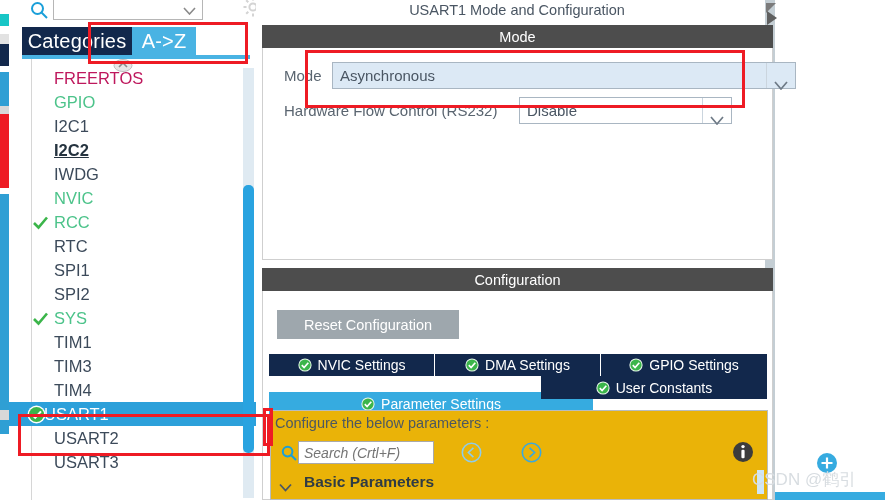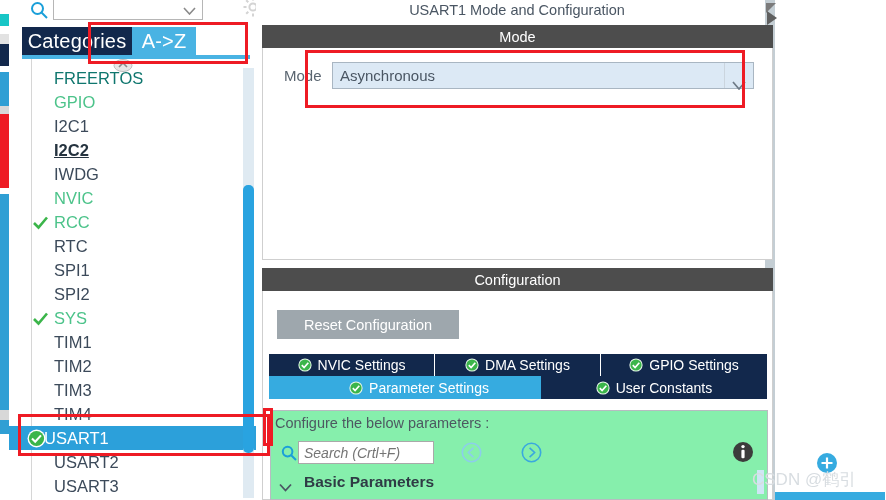--- a/index.html
+++ b/index.html
@@ -169,21 +169,21 @@
   .ctab {
     position:absolute; height:22px; background:#12284c; color:#ffffff;
     display:flex; align-items:center; justify-content:center; gap:6px;
     font-size:14px; box-sizing:border-box; border-right:1px solid #ffffff;
   }
   .ctab.active { background:#36abe0; }
   .ok-badge { width:14px; height:14px; flex:0 0 14px; }
 
   .param-box {
     position:absolute; left:7px; top:119px; width:498px; height:90px;
-    border:1px solid #b7bcc1; box-sizing:border-box; background:#86efac;
+    border:1px solid #b7bcc1; box-sizing:border-box; background:#eab308;
   }
   .param-caption {
     position:absolute; left:4px; top:4px; font-size:14.5px; color:#4d5861;
   }
   .param-search-icon { position:absolute; left:10px; top:34px; width:16px; height:16px; color:#1a9fd9; }
   .param-search {
     position:absolute; left:27px; top:30px; width:136px; height:23px;
     border:1px solid #a9a9a9; box-sizing:border-box; background:#ffffff;
     font-size:14px; color:#9a9a9a; font-style:italic;
     font-family:"Liberation Sans", sans-serif; padding-left:5px;
@@ -270,21 +270,21 @@
     <div class="list-panel"></div>
 
     <div class="collapse-handle">
       <svg viewBox="0 0 20 13" width="20" height="13">
         <ellipse cx="10" cy="6.5" rx="9" ry="6" fill="#e6e6e6" stroke="#bdbdbd" stroke-width="1"></ellipse>
         <polyline points="6,8 10,4 14,8" fill="none" stroke="#8a8a8a" stroke-width="1.6"></polyline>
       </svg>
     </div>
 
     <div class="list">
-      <div class="list-item" style="color:#0f766e;">FREERTOS</div>
+      <div class="list-item" style="color:#be185d;">FREERTOS</div>
       <div class="list-item green">GPIO</div>
       <div class="list-item">I2C1</div>
       <div class="list-item bold-under">I2C2</div>
       <div class="list-item">IWDG</div>
       <div class="list-item green">NVIC</div>
       <div class="list-item green">
         <span class="tick">
           <svg viewBox="0 0 17 17" width="17" height="17" fill="none" stroke="currentColor" stroke-width="2.6">
             <polyline points="2,9 6.5,13.5 15,3.5"></polyline>
           </svg>
@@ -296,21 +296,20 @@
       <div class="list-item">SPI2</div>
       <div class="list-item green">
         <span class="tick">
           <svg viewBox="0 0 17 17" width="17" height="17" fill="none" stroke="currentColor" stroke-width="2.6">
             <polyline points="2,9 6.5,13.5 15,3.5"></polyline>
           </svg>
         </span>
         <span>SYS</span>
       </div>
       <div class="list-item">TIM1</div>
-      <div class="list-item">TIM2</div>
       <div class="list-item">TIM3</div>
       <div class="list-item">TIM4</div>
       <div class="list-item selected">
         <span class="tick-circle">
           <svg viewBox="0 0 19 19" width="19" height="19">
             <circle cx="9.5" cy="9.5" r="9" fill="#ffffff"></circle>
             <circle cx="9.5" cy="9.5" r="7.6" fill="#3bb54a"></circle>
             <polyline points="5,9.6 8.2,12.8 14,6.4" fill="none" stroke="#ffffff" stroke-width="2.1"></polyline>
           </svg>
         </span>
@@ -340,31 +339,43 @@
       <svg viewBox="0 0 12 16" width="12" height="16">
           <polygon points="1,1 11,8 1,15" fill="#5f5f5f"></polygon>
         </svg>
     </div>
 
     <div class="section-header" id="mode-header">Mode</div>
 
     <div class="mode-body">
       <div class="form-row" style="left:21px; top:14px; width:470px;">
         <span class="form-label" style="left:0;">Mode</span>
-        <div class="combo highlight" style="left:48px; width:422px;">
+        <div class="combo highlight" style="left:48px; width:464px;">
           <span>Asynchronous</span>
           <span class="caret-sep"></span>
           <span class="caret">
             <svg viewBox="0 0 14 9" width="14" height="9" fill="none" stroke="currentColor" stroke-width="1.7">
               <polyline points="1,1 7,8 13,1"></polyline>
             </svg>
           </span>
         </div>
       </div>
 
+      <div class="form-row" style="left:21px; top:49px; width:470px;">
+        <span class="form-label" style="left:0;">Hardware Flow Control (RS232)</span>
+        <div class="combo" style="left:235px; width:213px;">
+          <span>Disable</span>
+          <span class="caret-sep"></span>
+          <span class="caret">
+            <svg viewBox="0 0 14 9" width="14" height="9" fill="none" stroke="currentColor" stroke-width="1.7">
+              <polyline points="1,1 7,8 13,1"></polyline>
+            </svg>
+          </span>
+        </div>
+      </div>
     </div>
 
     <div class="section-header" id="config-header">Configuration</div>
 
     <div class="config-body">
 
       <div class="reset-btn">Reset Configuration</div>
 
       <div class="ctab-row" style="top:63px; width:498px; height:22px;">
         <div class="ctab" style="left:0; width:166px;">
@@ -393,21 +404,21 @@
                 <circle cx="7" cy="7" r="6.6" fill="#e8f6ea"></circle>
                 <circle cx="7" cy="7" r="5.6" fill="#3bb54a"></circle>
                 <polyline points="3.8,7.2 6.1,9.5 10.3,4.8" fill="none" stroke="#ffffff" stroke-width="1.7"></polyline>
               </svg>
           </span>
           <span>DMA Settings</span>
         </div>
       </div>
 
       <div class="ctab-row" style="top:85px; width:498px; height:23px;">
-        <div class="ctab active" style="left:0; width:300px; height:23px; border-right:none;">
+        <div class="ctab active" style="left:0; width:324px; height:23px; border-right:none;margin-top:16px;">
           <span class="ok-badge">
             <svg viewBox="0 0 14 14" width="14" height="14">
                 <circle cx="7" cy="7" r="6.6" fill="#e8f6ea"></circle>
                 <circle cx="7" cy="7" r="5.6" fill="#3bb54a"></circle>
                 <polyline points="3.8,7.2 6.1,9.5 10.3,4.8" fill="none" stroke="#ffffff" stroke-width="1.7"></polyline>
               </svg>
           </span>
           <span>Parameter Settings</span>
         </div>
         <div class="ctab" style="left:272px; width:226px; height:23px; border-right:none;">

